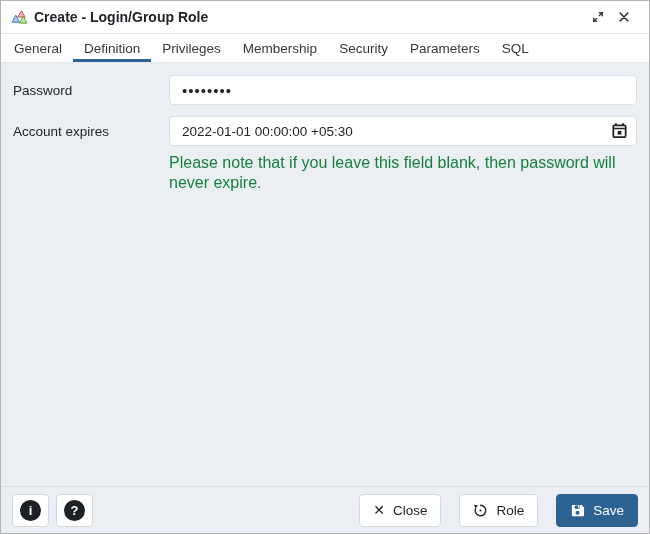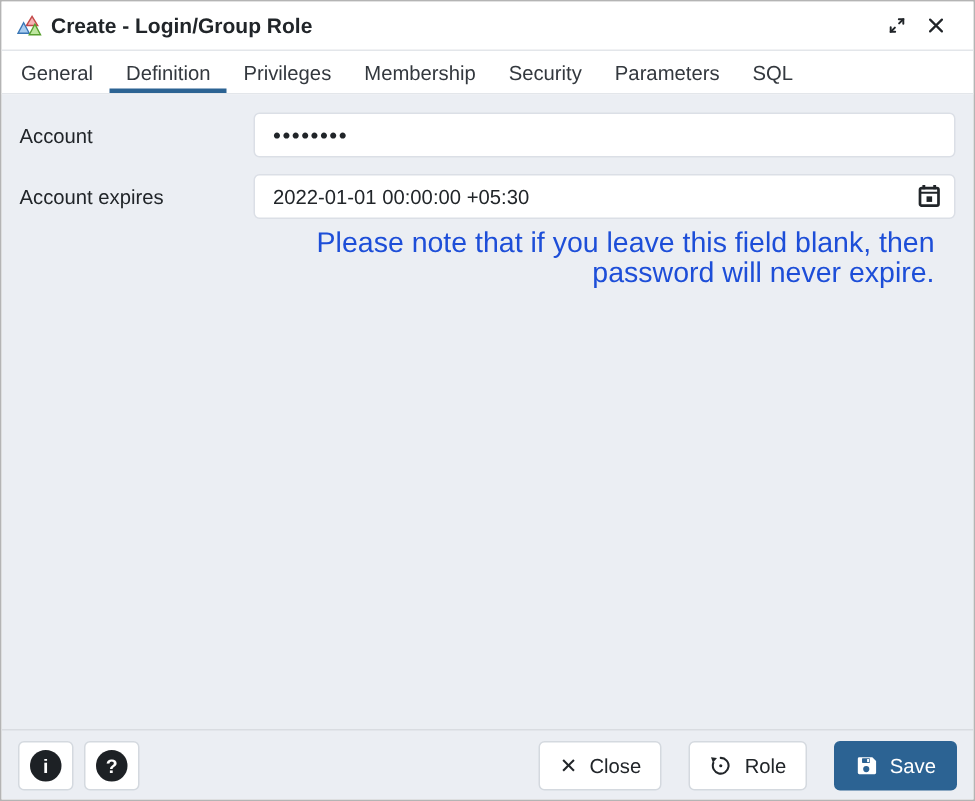--- a/index.html
+++ b/index.html
@@ -62,21 +62,21 @@
     font-size:13.5px; color:var(--text);
     outline:none;
   }
   input[type="password"].input { letter-spacing:1px; font-size:15px; }
   .calendar-btn {
     position:absolute; right:9px; top:50%; transform:translateY(-50%);
     background:none; border:none; cursor:pointer; display:flex; padding:0;
   }
   .note-row { margin-top:-4px; }
   .note {
-    font-size:19px; line-height:20px; color:#1d4ed8; padding-right:14px;text-align:right;
+    font-size:16px; line-height:20px; color:#15803d; padding-right:14px;
   }
 
   
   .footer {
     flex:0 0 47px;
     border-top:1px solid #d9dce1;
     background:var(--content-bg);
     display:flex; align-items:center;
     padding:0 11px;
   }
@@ -144,21 +144,21 @@
     <div class="tab">Privileges</div>
     <div class="tab">Membership</div>
     <div class="tab">Security</div>
     <div class="tab">Parameters</div>
     <div class="tab">SQL</div>
   </div>
 
   <div class="content">
 
     <div class="form-row">
-      <label class="form-label">Account</label>
+      <label class="form-label">Password</label>
       <div class="field-wrap">
         <input type="password" class="input" value="••••••••" style="">
       </div>
     </div>
 
     <div class="form-row">
       <label class="form-label">Account expires</label>
       <div class="field-wrap">
         <input type="text" class="input" value="2022-01-01 00:00:00 +05:30" style="">
         <button class="calendar-btn">

